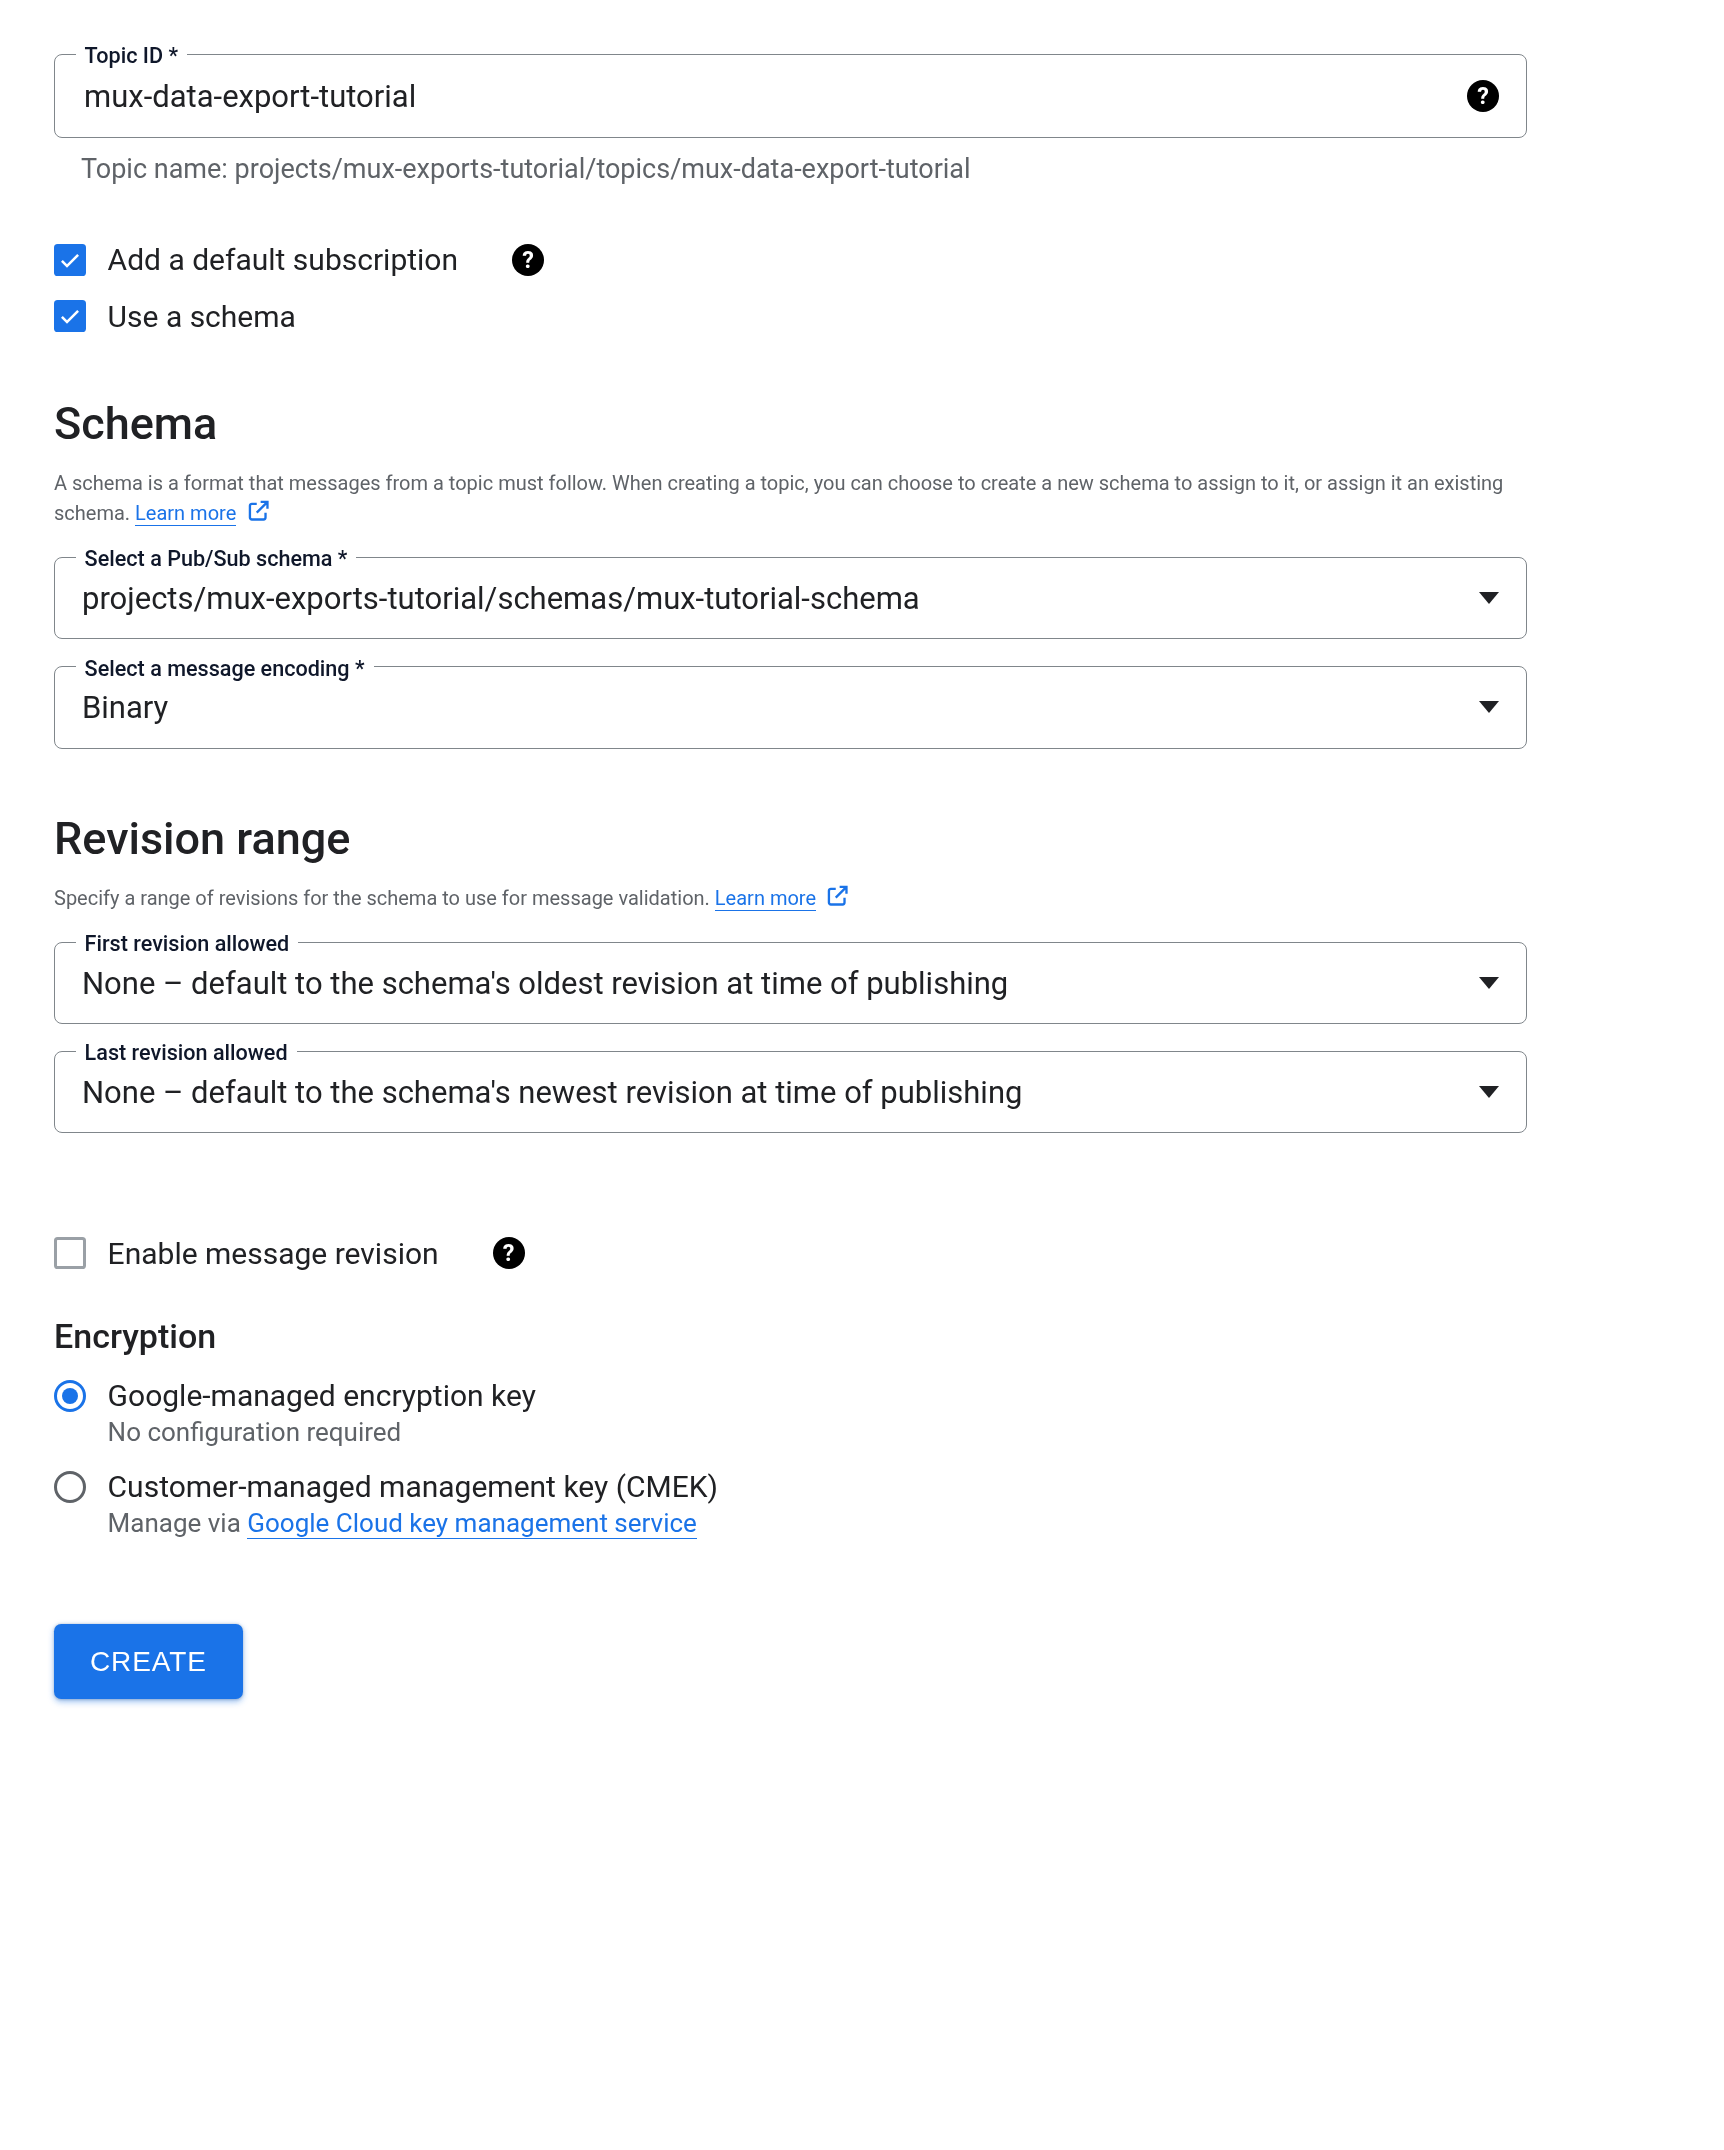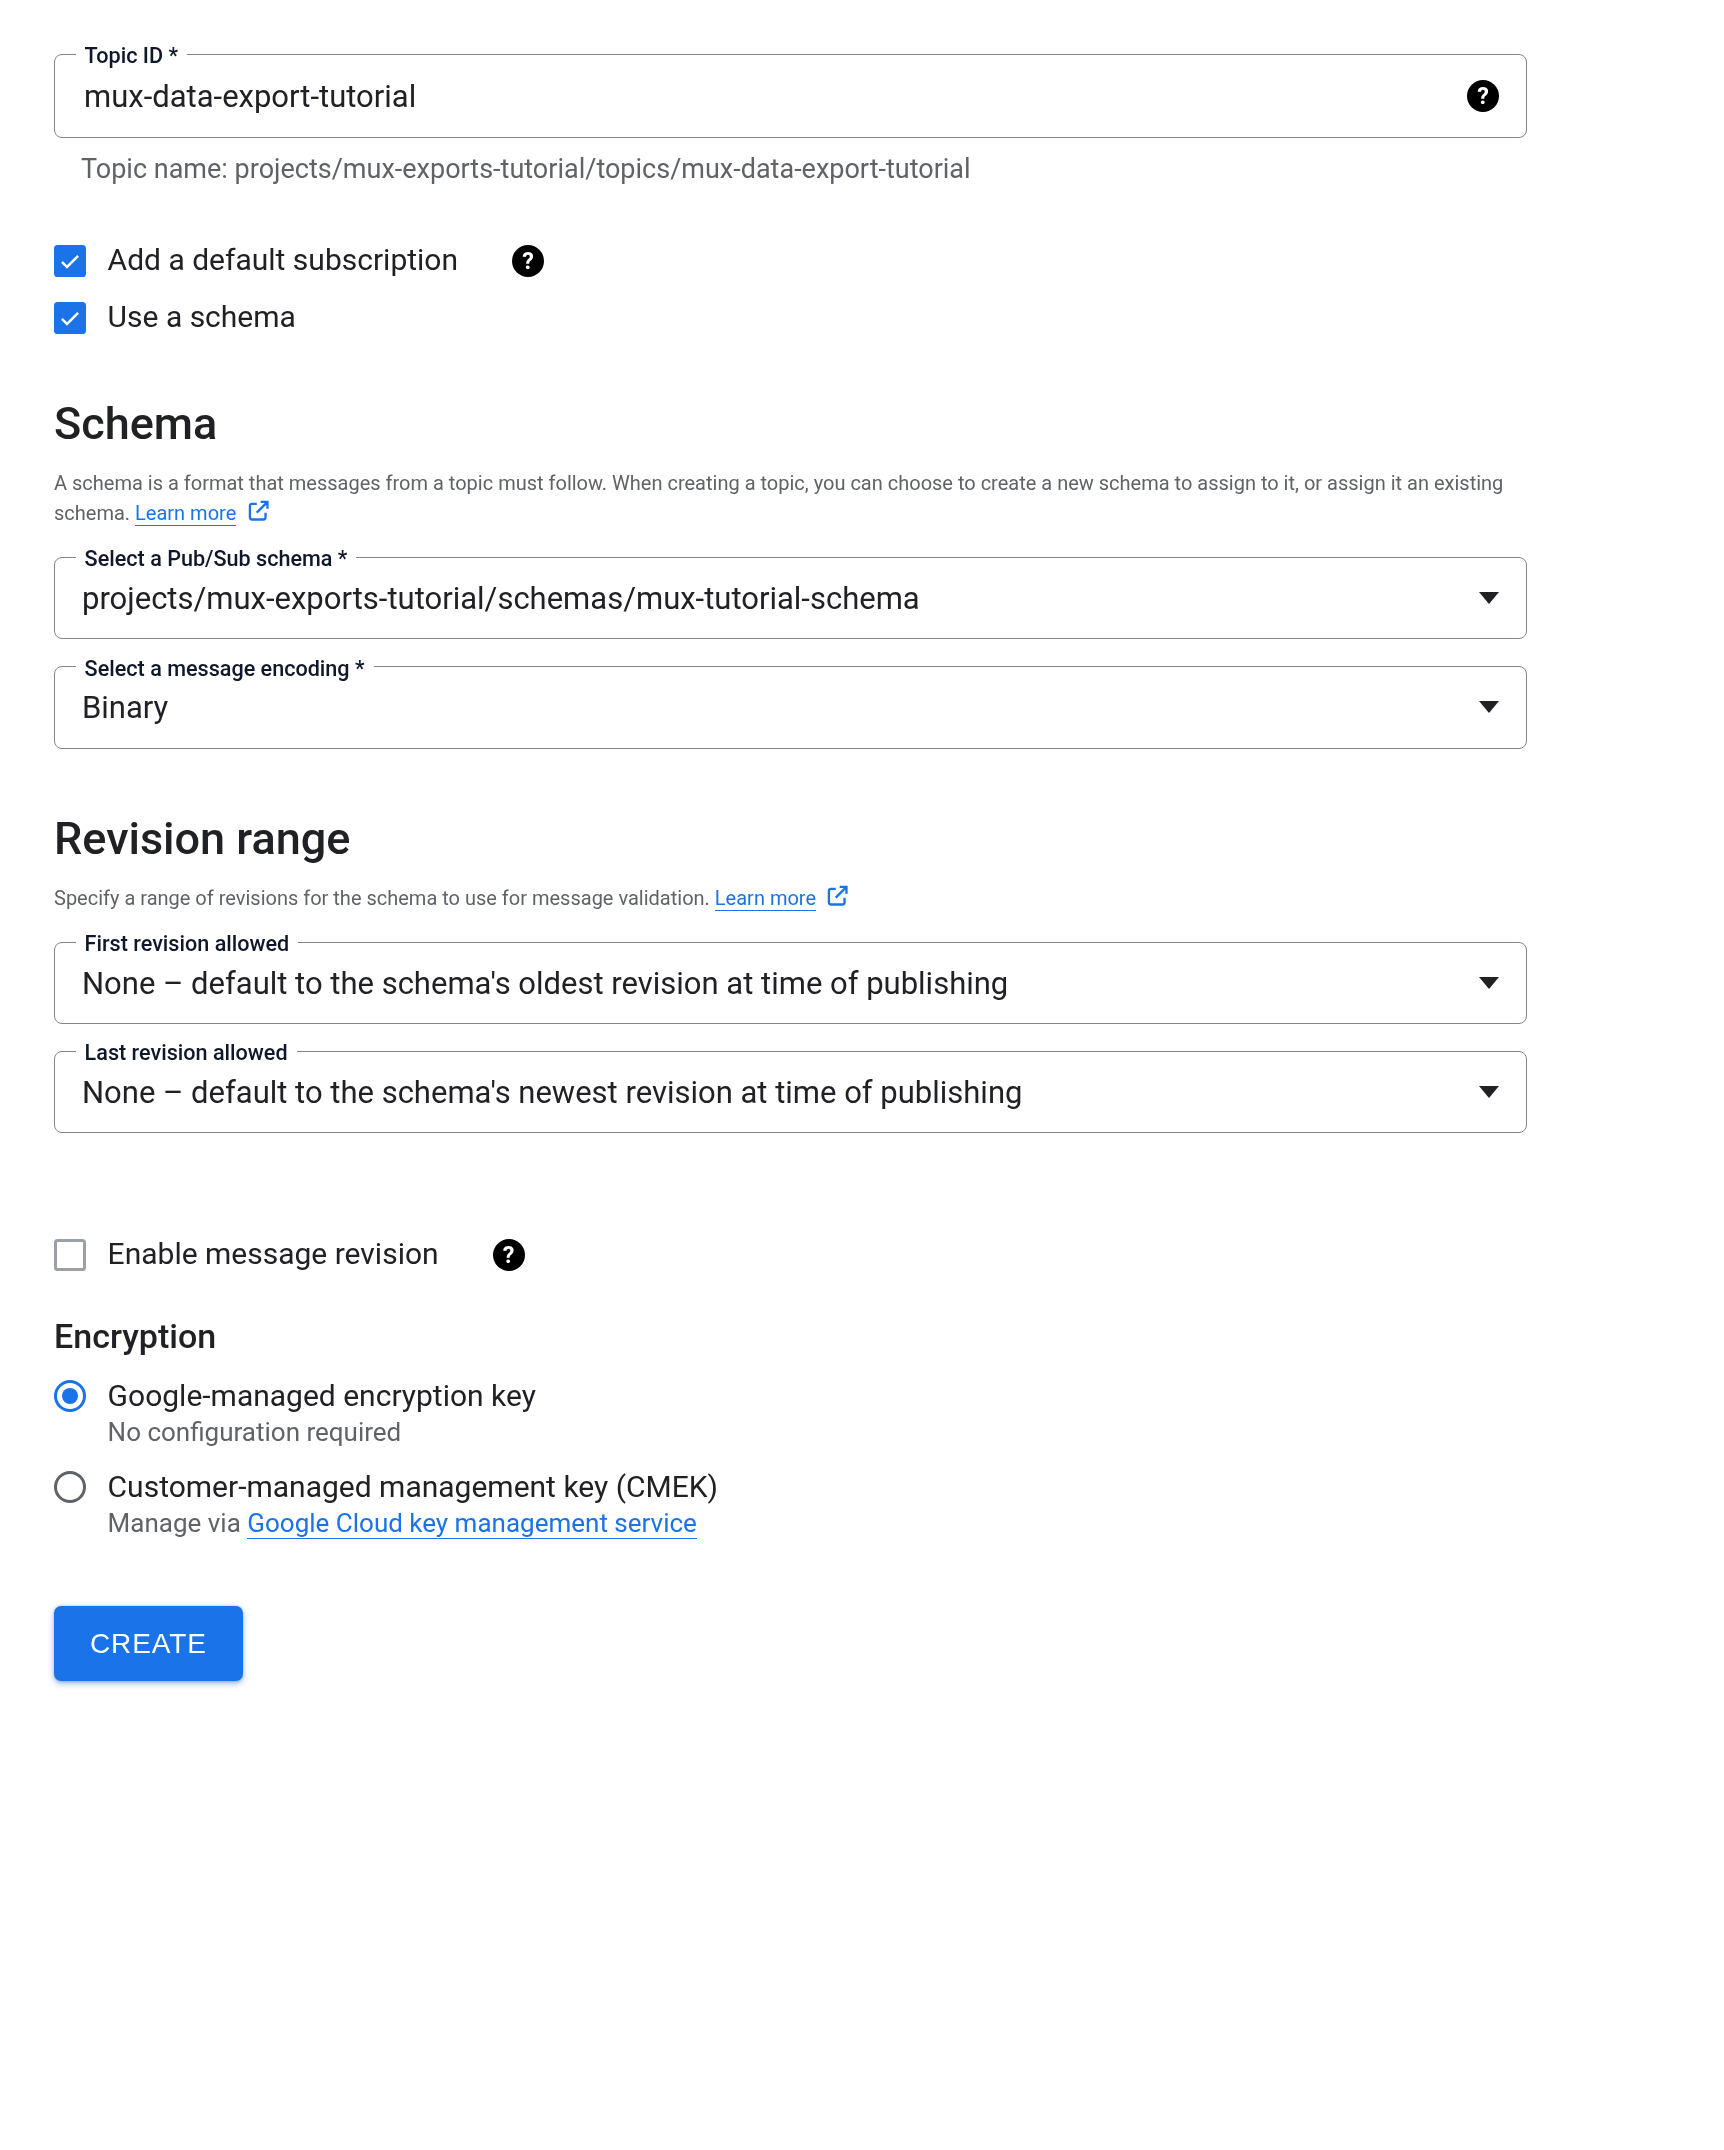--- a/index.html
+++ b/index.html
@@ -67,21 +67,21 @@
     font-weight: 700;
     display: inline-flex;
     align-items: center;
     justify-content: center;
     flex-shrink: 0;
   }
 
   
   .checkbox-row {
     display: flex;
-    align-items: flex-end;
+    align-items: center;
     gap: 21.6px;
     margin-top: 21.6px;
   }
   .checkbox {
     width: 32px;
     height: 32px;
     border-radius: 3.6px;
     display: inline-flex;
     align-items: center;
     justify-content: center;
@@ -181,21 +181,21 @@
     color: #202124;
   }
   .radio-text .rt-sub {
     font-size: 26px;
     color: #5f6368;
     margin-top: 4.5px;
   }
 
   
   .create-btn {
-    margin-top: 68px;
+    margin-top: 86px;
     background: #1a73e8;
     color: #fff;
     font-size: 28px;
     font-weight: 500;
     letter-spacing: 0.9px;
     padding: 21.6px 36px;
     border: none;
     border-radius: 7.2px;
     box-shadow: 0 2.7px 6.3px rgba(26,115,232,0.4), 0 0.9px 2.7px rgba(0,0,0,0.2);
     cursor: pointer;

